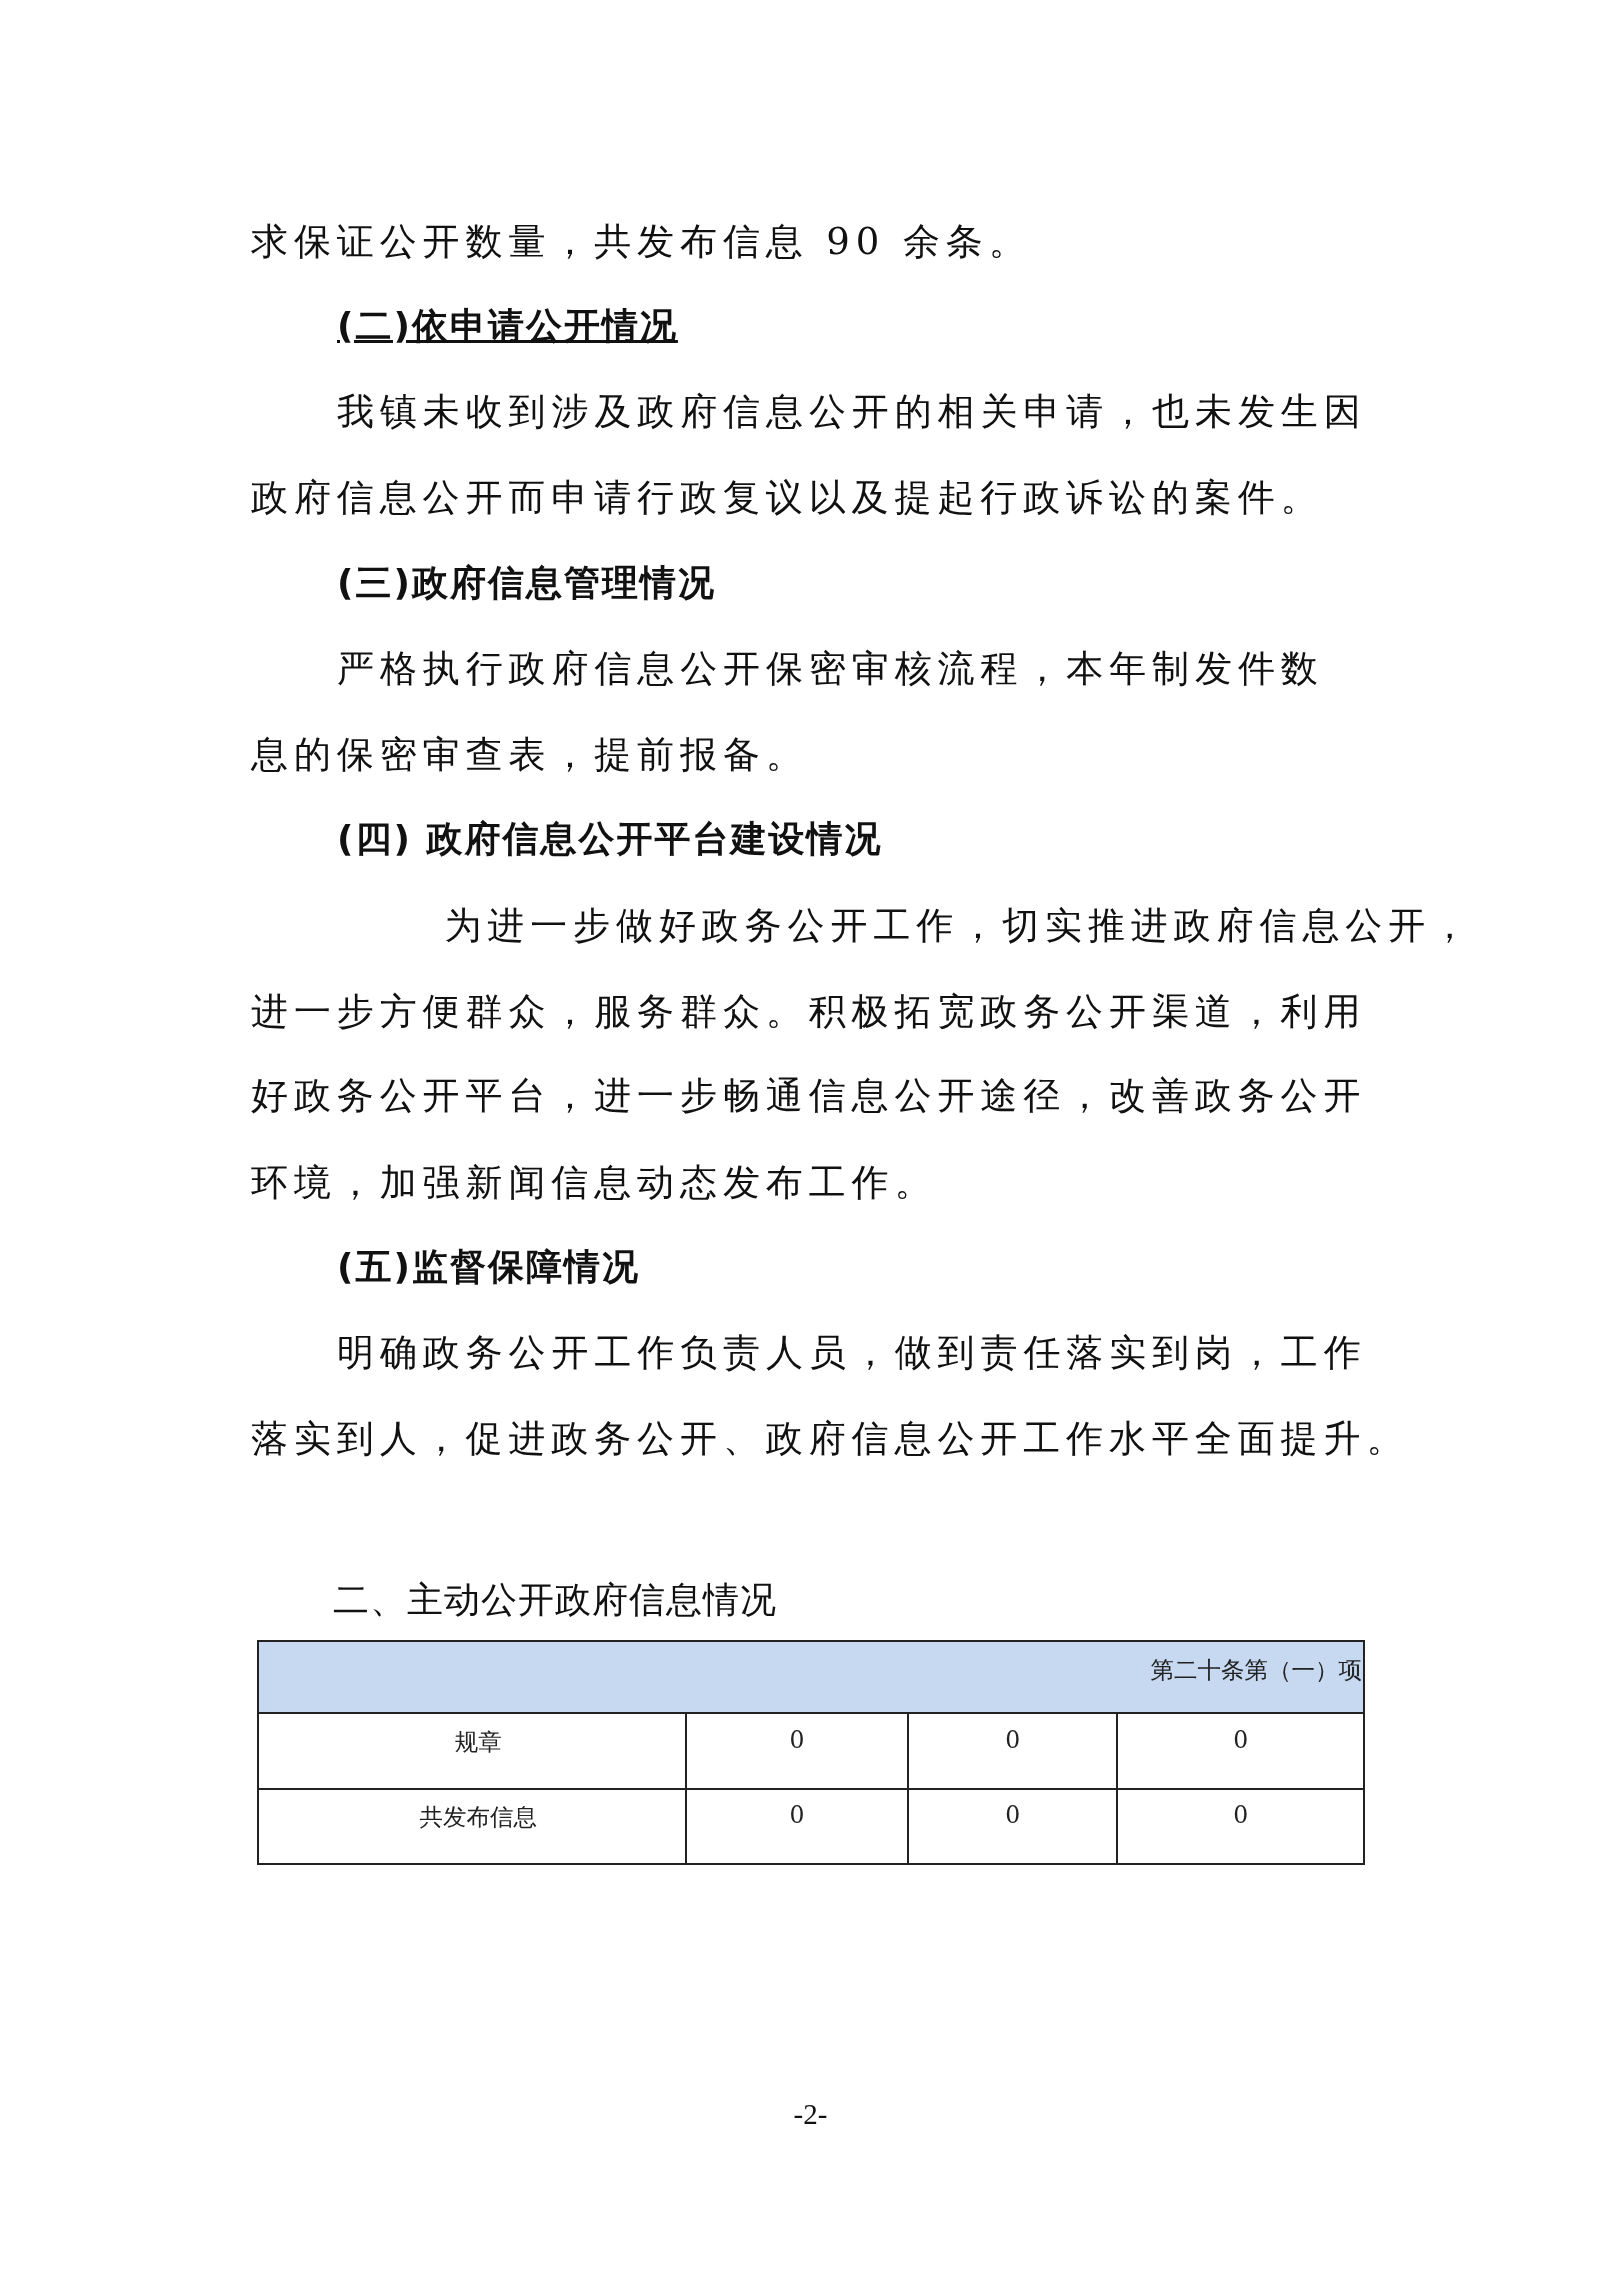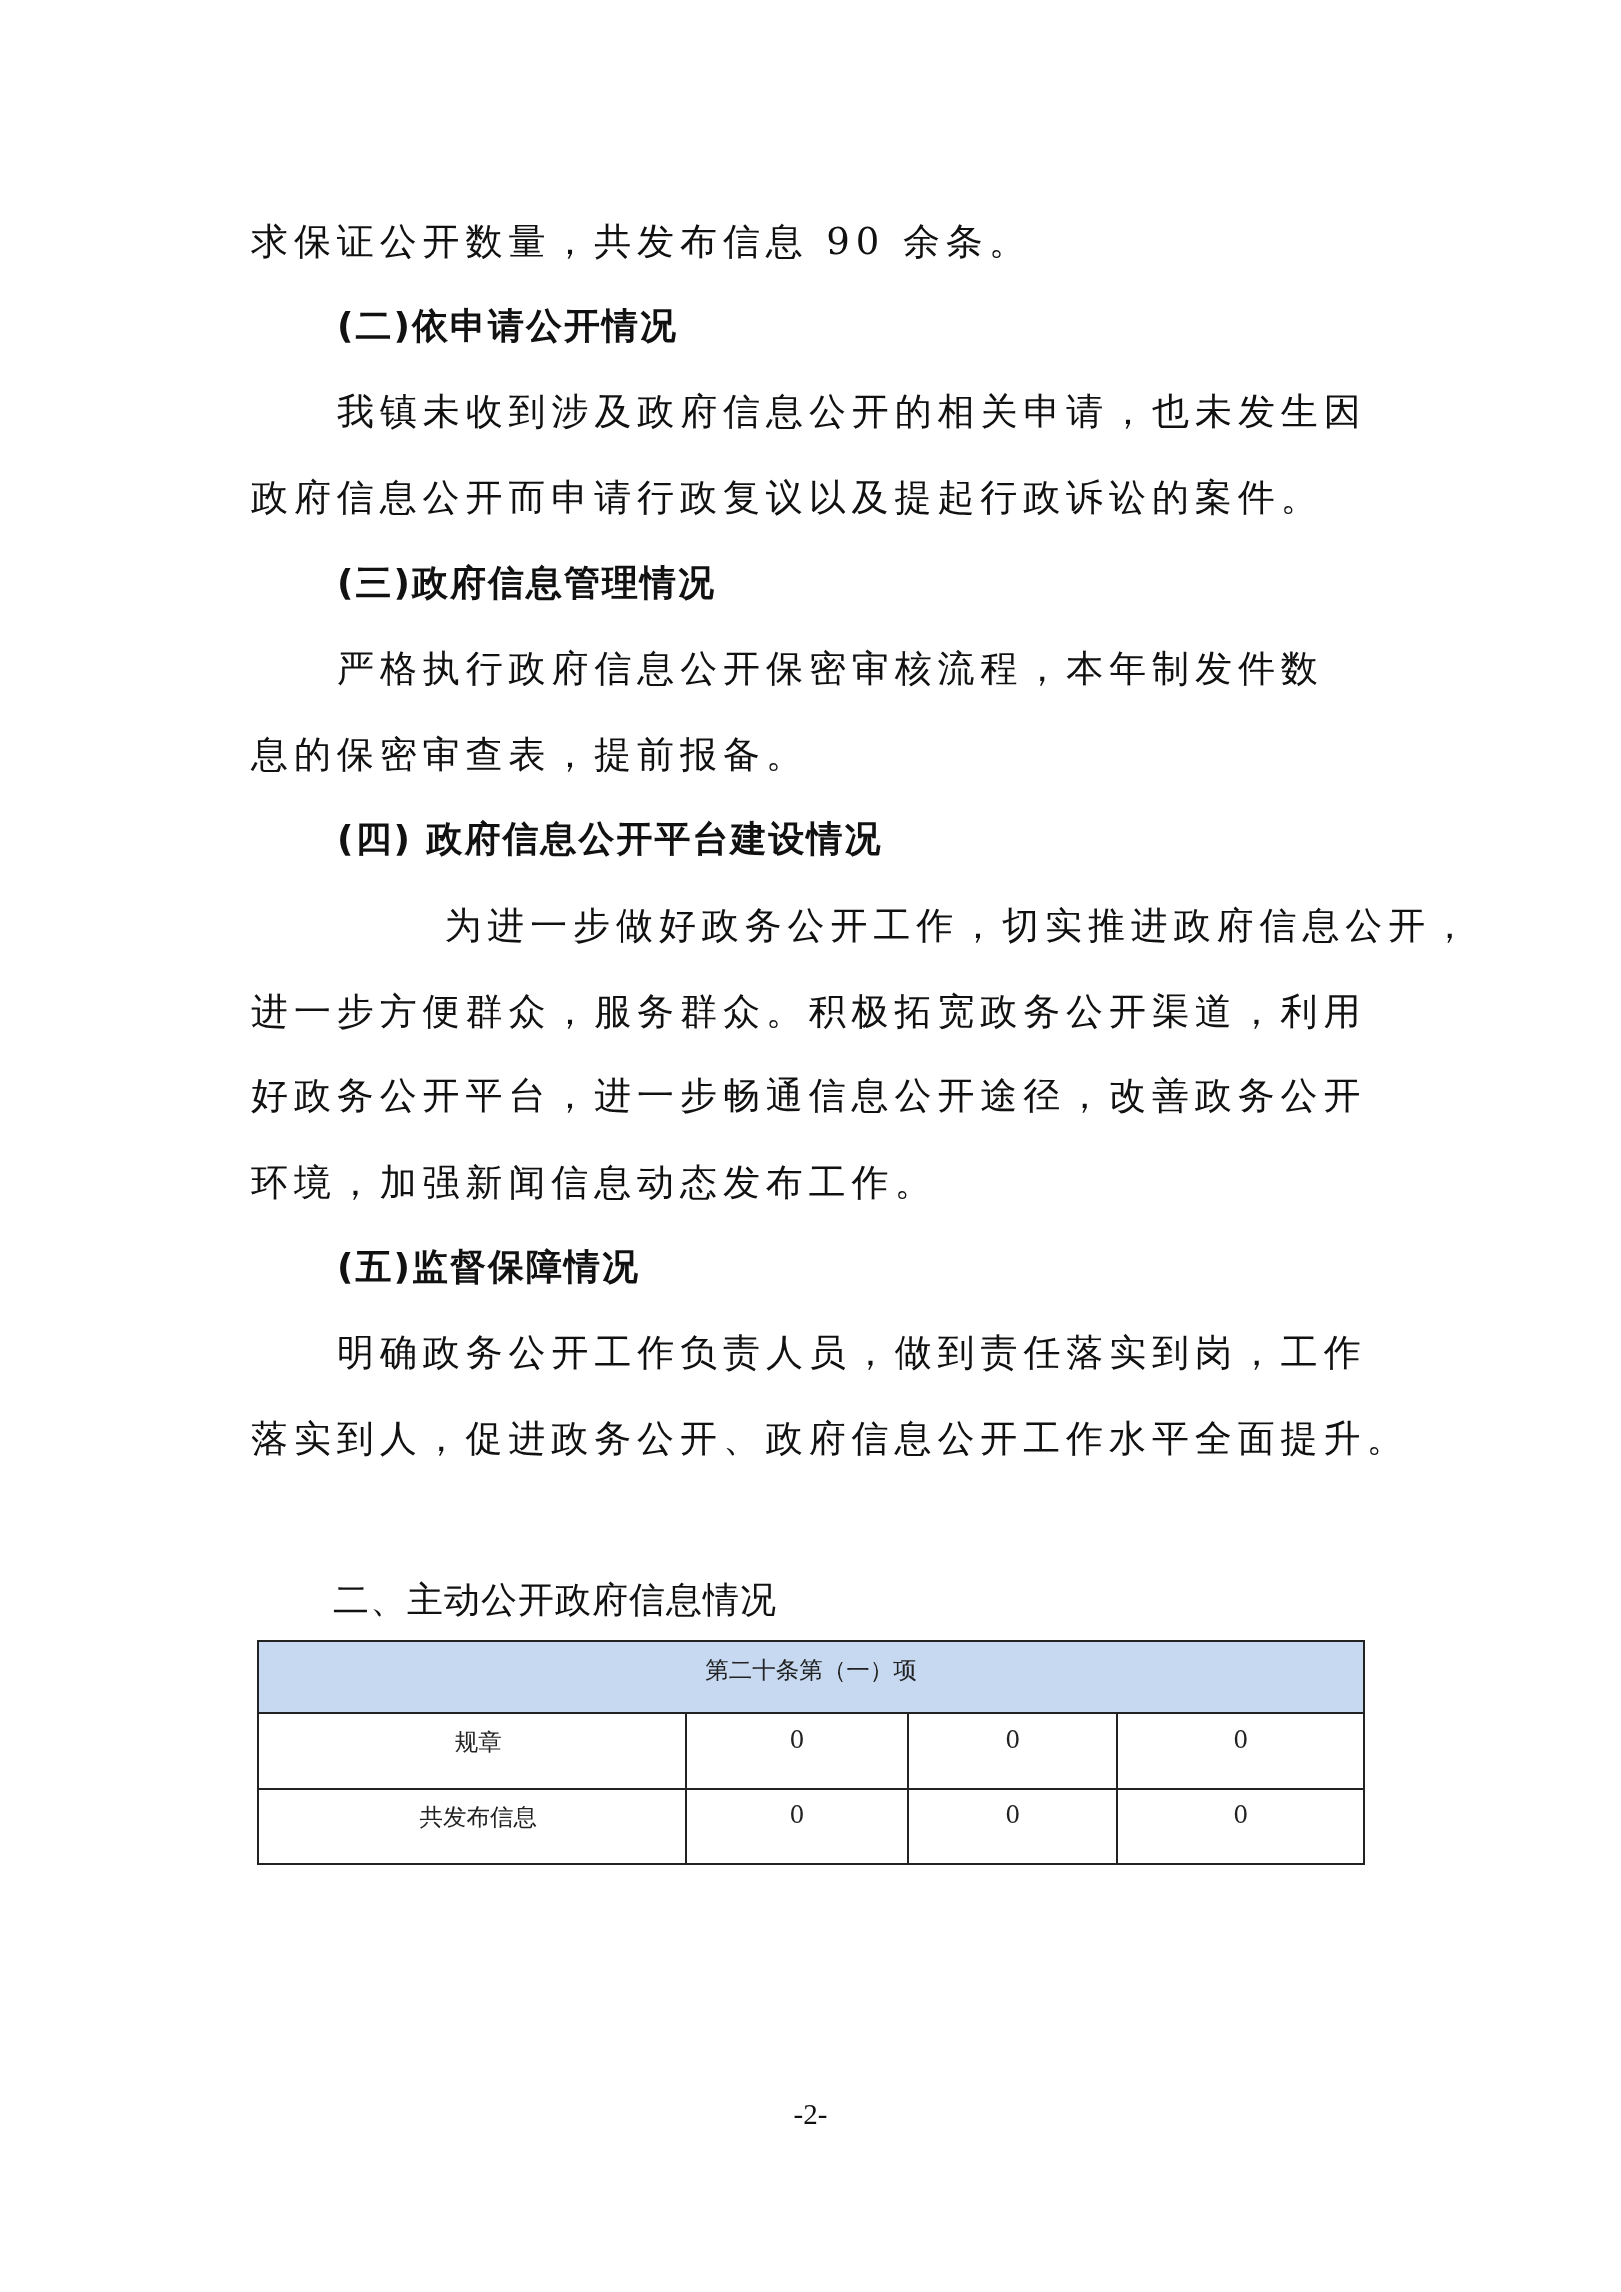--- a/index.html
+++ b/index.html
@@ -7,33 +7,33 @@
          font-family:"DejaVu Serif", "Liberation Serif", serif; color:#111; }
   .line { position:absolute; left:251px; width:1137px; font-size:37px; line-height:47px;
           letter-spacing:5.9px; white-space:nowrap; }
   .indent { left:337px; }
   .heading { font-family:"DejaVu Sans", "Liberation Sans", sans-serif; font-weight:bold; font-size:36px; letter-spacing:2px; }
   .section-title { position:absolute; left:333px; top:1576px; font-family:"DejaVu Sans","Liberation Sans",sans-serif;
                    font-size:36px; letter-spacing:1px; white-space:nowrap; }
   table { position:absolute; left:257px; top:1640px; width:1108px; border-collapse:collapse;
           font-family:"DejaVu Serif","Liberation Serif",serif; font-size:23.5px; color:#222; }
   td { border:2px solid #222; vertical-align:top; padding-top:11.8px; }
-  .thead td { background:#C6D9F0; text-align:center; height:57px; }
+  .thead td { background:#C6D9F0; text-align:right; height:57px; }
   .colhead td { text-align:center; height:74px; }
   .row td { height:61px; }
   .row td.label { text-align:center; padding-left:13.7px; }
   .row td.num { text-align:center; }
   .pagenum { position:absolute; left:0; width:1621px; text-align:center; top:2098px;
              font-family:"Liberation Serif","DejaVu Serif",serif; font-size:29px; }
 </style>
 </head>
 <body>
 
 <div class="line" style="top:218px;">求保证公开数量，共发布信息 90 余条。</div>
-<div class="line indent heading" style="top:302px;">(二)依申请公开情况</div>
+<div class="line indent heading" style="top:302px;text-decoration:underline;">(二)依申请公开情况</div>
 <div class="line indent" style="top:388px;">我镇未收到涉及政府信息公开的相关申请，也未发生因</div>
 <div class="line" style="top:474px;">政府信息公开而申请行政复议以及提起行政诉讼的案件。</div>
 <div class="line indent heading" style="top:559px;">(三)政府信息管理情况</div>
 <div class="line indent" style="top:645px;">严格执行政府信息公开保密审核流程，本年制发件数</div>
 <div class="line" style="top:731px;">息的保密审查表，提前报备。</div>
 <div class="line indent heading" style="top:815px;">(四) 政府信息公开平台建设情况</div>
 <div class="line indent" style="top:902px;text-align:right;">为进一步做好政务公开工作，切实推进政府信息公开，</div>
 <div class="line" style="top:988px;">进一步方便群众，服务群众。积极拓宽政务公开渠道，利用</div>
 <div class="line" style="top:1072px;">好政务公开平台，进一步畅通信息公开途径，改善政务公开</div>
 <div class="line" style="top:1159px;">环境，加强新闻信息动态发布工作。</div>

